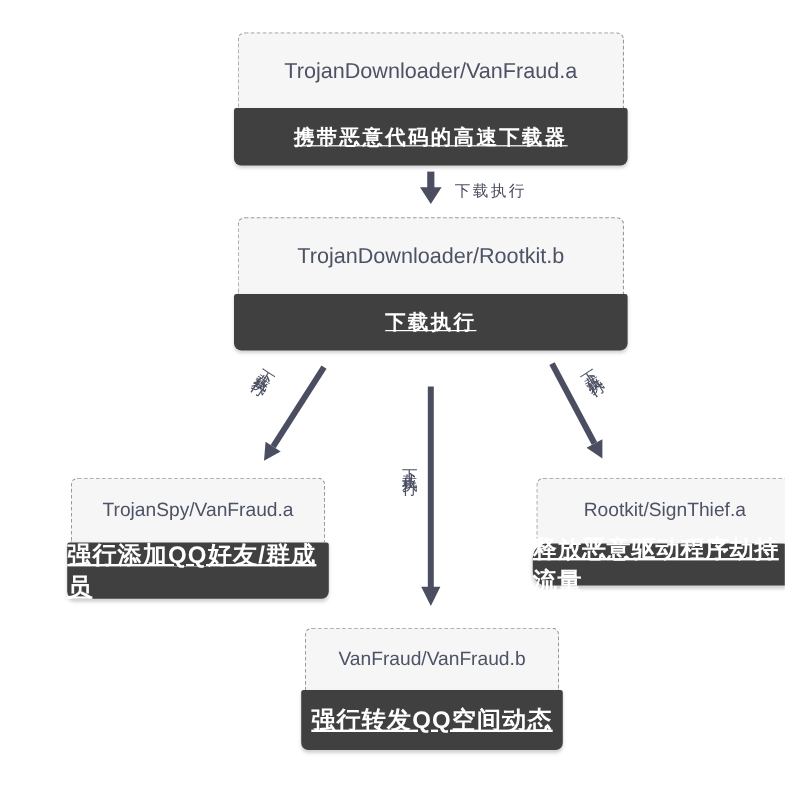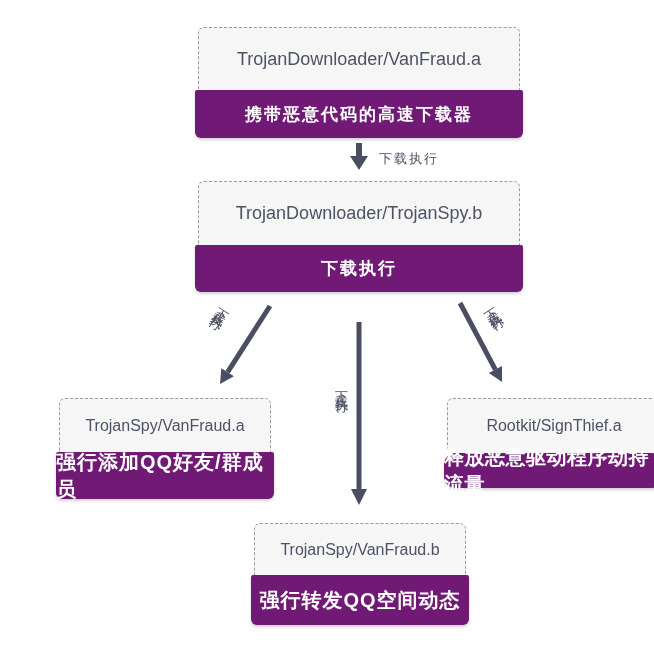--- a/index.html
+++ b/index.html
@@ -16,26 +16,27 @@
     margin: 0 3px;
     background: #f6f6f7;
     border: 1px dashed #9a9a9a;
     border-bottom: none;
     border-radius: 6px 6px 0 0;
     display: flex; align-items: center; justify-content: center;
     color: #4e5265;
     box-sizing: border-box;
   }
   .node-band {
-    background: #701a75;
+    background: #404040;
     border-radius: 2px 2px 6px 6px;
     display: flex; align-items: center; justify-content: center;
     color: #ffffff;
     font-weight: bold;
     box-shadow: 0 2px 3px rgba(0,0,0,0.18);
+    text-decoration: underline;
   }
   .t-lg { font-size: 18px; }
   .t-sm { font-size: 16px; }
   .b-lg { font-size: 17px; letter-spacing: 2px; }
   .b-sm { font-size: 20px; letter-spacing: 1px; }
   .edges { position: absolute; left: 0; top: 0; pointer-events: none; }
   .edge-label {
     position: absolute;
     color: #4a4e60;
     font-size: 13px;
@@ -78,36 +79,36 @@
       <polygon points="470,382 456.8,373.1 470,366.1" fill="#4a4e60"></polygon>
     </g>
   </svg>
 
   <div class="node" style="left:163px; top:27px; width:328px;">
     <div class="node-title t-lg" style="height:63px;">TrojanDownloader/VanFraud.a</div>
     <div class="node-band b-lg" style="height:48px;">携带恶意代码的高速下载器</div>
   </div>
 
   <div class="node" style="left:163px; top:181px; width:328px;">
-    <div class="node-title t-lg" style="height:64px;">TrojanDownloader/TrojanSpy.b</div>
+    <div class="node-title t-lg" style="height:64px;">TrojanDownloader/Rootkit.b</div>
     <div class="node-band b-lg" style="height:47px;">下载执行</div>
   </div>
 
   <div class="node" style="left:24px; top:398px; width:218px;">
     <div class="node-title t-sm" style="height:54px;">TrojanSpy/VanFraud.a</div>
     <div class="node-band b-sm" style="height:47px;">强行添加QQ好友/群成员</div>
   </div>
 
   <div class="node" style="left:412px; top:398px; width:220px;">
     <div class="node-title t-sm" style="height:55px;">Rootkit/SignThief.a</div>
     <div class="node-band b-sm" style="height:35px; letter-spacing:0.5px;border-radius:12px;">释放恶意驱动程序劫持流量</div>
   </div>
 
   <div class="node" style="left:219px; top:523px; width:218px;">
-    <div class="node-title t-sm" style="height:52px;">TrojanSpy/VanFraud.b</div>
+    <div class="node-title t-sm" style="height:52px;">VanFraud/VanFraud.b</div>
     <div class="node-band b-sm" style="height:50px;">强行转发QQ空间动态</div>
   </div>
 
   <div class="edge-label horizontal" style="left:347px; top:150px;">下载执行</div>
 
   <div class="edge-label vertical tilt-left" style="left:186px; top:301px;">下载执行</div>
 
   <div class="edge-label vertical" style="left:301px; top:381px;">下载执行</div>
 
   <div class="edge-label vertical tilt-right" style="left:446px; top:301px;">下载执行</div>

